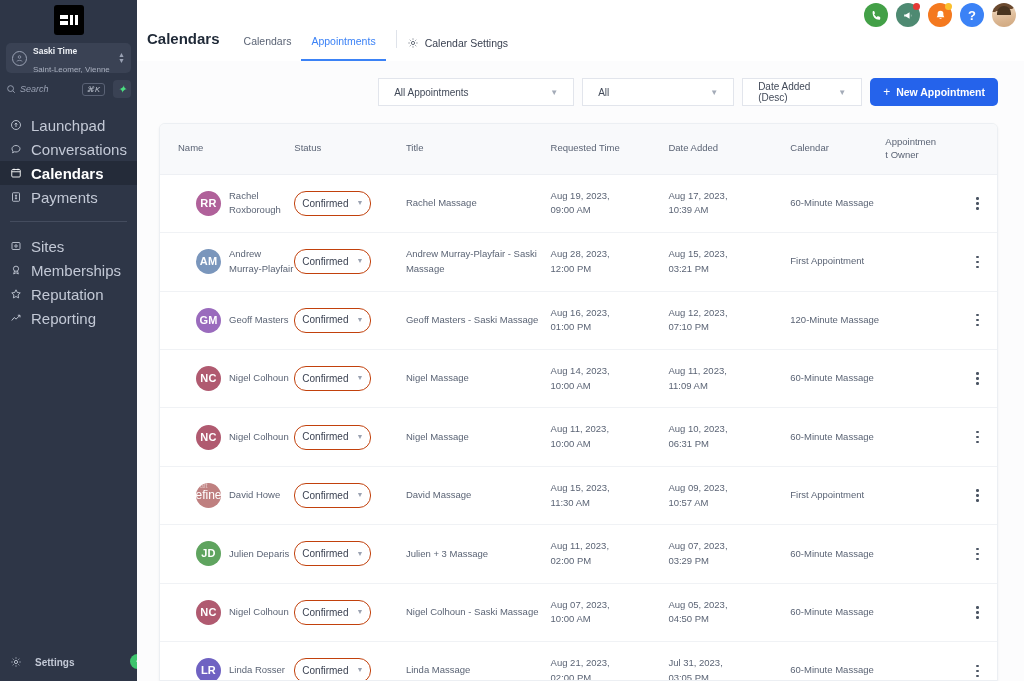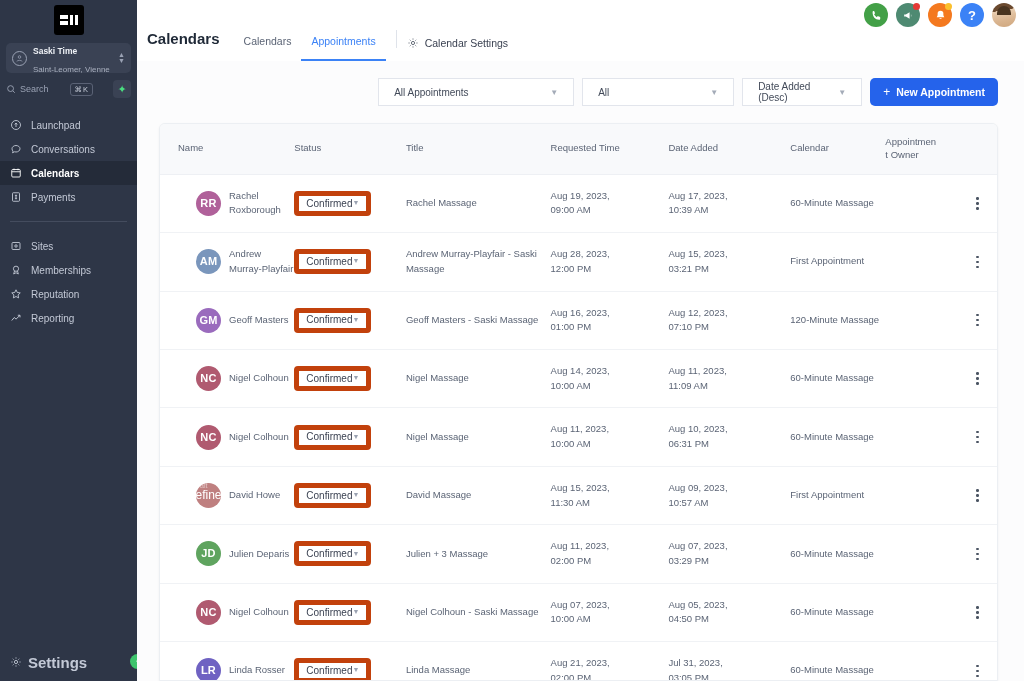--- a/index.html
+++ b/index.html
@@ -37,51 +37,51 @@
     width: 15px; height: 15px; border-radius: 50%;
     border: 1px solid #9aa2b4; display:flex; align-items:center; justify-content:center;
     flex: 0 0 15px;
   }
   .profile-av svg { width: 9px; height: 9px; }
   .profile-txt { flex: 1; min-width: 0; line-height: 1.15; }
   .profile-name { font-size: 8.5px; font-weight: bold; color: #eef1f6; white-space: nowrap; }
   .profile-loc { font-size: 8px; color: #a8afbe; white-space: nowrap; overflow: hidden; text-overflow: ellipsis; }
   .profile-chev { color: #9aa2b4; font-size: 7px; line-height: 6px; text-align:center; }
 
-  .searchrow { display: flex; align-items: center; gap: 20px; padding: 6px 6px 0 6px; }
+  .searchrow { display: flex; align-items: center; gap: 8px; padding: 6px 6px 0 6px; font-style: italic; }
   .search-box {
     flex: 1; height: 20px; display: flex; align-items: center; gap: 4px;
     color: #9aa2b4; font-size: 9px; position: relative;
   }
   .search-box svg { width: 10px; height: 10px; flex: 0 0 10px; }
   .search-ph { flex: 1; }
   .kbd {
     border: 1px solid #5a6275; border-radius: 3px; font-size: 7.5px;
     padding: 1px 3px; color: #c2c8d4; letter-spacing: 1px;
   }
   .spark-btn {
     width: 18px; height: 18px; border-radius: 4px; background: #3a4254;
     display: flex; align-items: center; justify-content: center;
     color: #4ade80; font-size: 11px; flex: 0 0 18px;
   }
 
   .nav { margin-top: 14px; display: flex; flex-direction: column; }
   .nav-item {
     height: 24px; display: flex; align-items: center; gap: 9px;
-    padding: 0 10px; color: #c3c9d6; font-size: 10px; cursor: pointer;
+    padding: 0 10px; color: #c3c9d6; font-size: 15px; cursor: pointer;
   }
   .nav-item svg { width: 12px; height: 12px; flex: 0 0 12px; stroke: #c3c9d6; }
   .nav-item.active { background: #242b39; color: #ffffff; font-weight: bold; }
   .nav-item.active svg { stroke: #ffffff; }
   .nav-divider { height: 1px; background: #444c5e; margin: 12px 10px; }
 
   .settings-row {
     position: absolute; bottom: 8px; left: 0; right: 0;
-    height: 22px; display: flex; align-items: center; gap: 6px;
-    padding: 0 10px; color: #c3c9d6; font-size: 15px; font-weight: bold;
+    height: 22px; display: flex; align-items: center; gap: 13px;
+    padding: 0 10px; color: #c3c9d6; font-size: 10px; font-weight: bold;
   }
   .settings-row svg { width: 12px; height: 12px; stroke: #c3c9d6; flex: 0 0 12px; }
   .collapse-btn {
     position: absolute; right: -8px; bottom: 12px;
     width: 15px; height: 15px; border-radius: 50%;
     background: #3ec46d; color: #fff; font-size: 9px;
     display: flex; align-items: center; justify-content: center;
     line-height: 1; cursor: pointer;
   }
 
@@ -191,21 +191,21 @@
     position: relative; overflow: hidden;
   }
   .avatar.broken { font-size: 12px; font-weight: normal; letter-spacing: 0; }
   .avatar.broken::before {
     content: "alt"; position: absolute; top: -2px; left: 4px;
     font-size: 7px; color: rgba(255,255,255,.55);
   }
   .nm { color: #5b6475; }
   .status-pill {
     display: inline-flex; align-items: center; justify-content: space-between;
-    width: 77px; height: 25px; border: 5px solid #c2410c; border-radius: 4px;
+    width: 77px; height: 25px; border: 1px solid #c2410c; border-radius: 12px;
     background: #fff; padding: 0 7px; font-size: 10px; color: #3b4252; cursor: pointer;
   }
   .status-pill .cv { color: #9aa2b1; font-size: 7px; }
   .kebab {
     width: 100%; display: flex; flex-direction: column; align-items: center;
     gap: 2.5px; cursor: pointer;
   }
   .kebab i { width: 2.5px; height: 2.5px; border-radius: 50%; background: #4b5563; display: block; }
   .two-line { white-space: pre-line; }
 </style>

